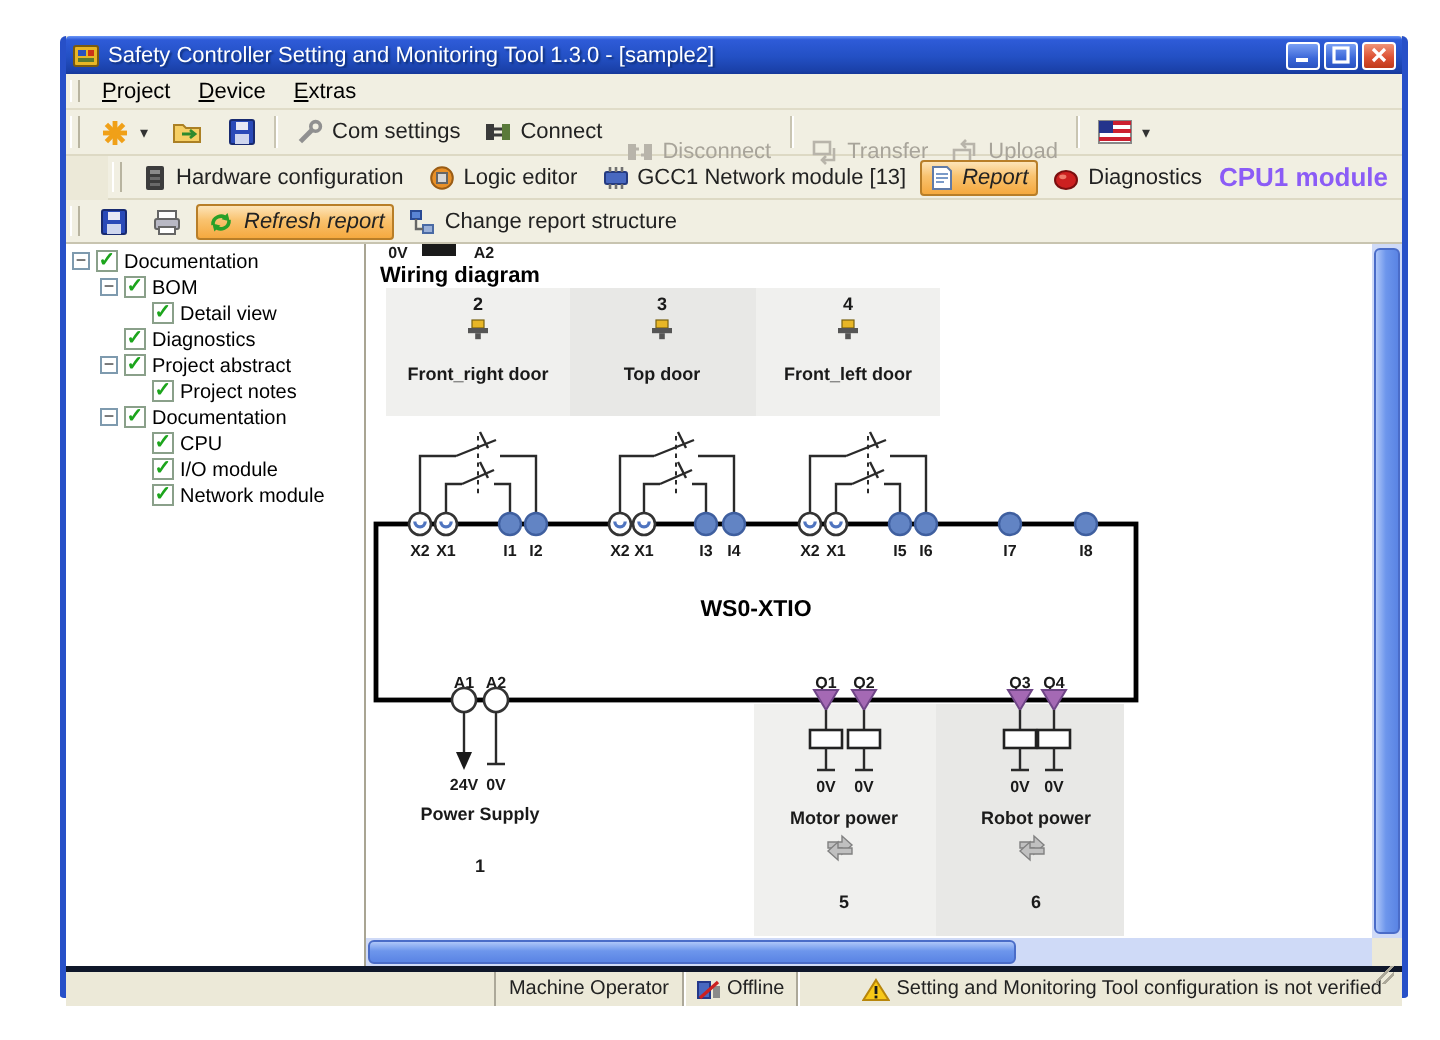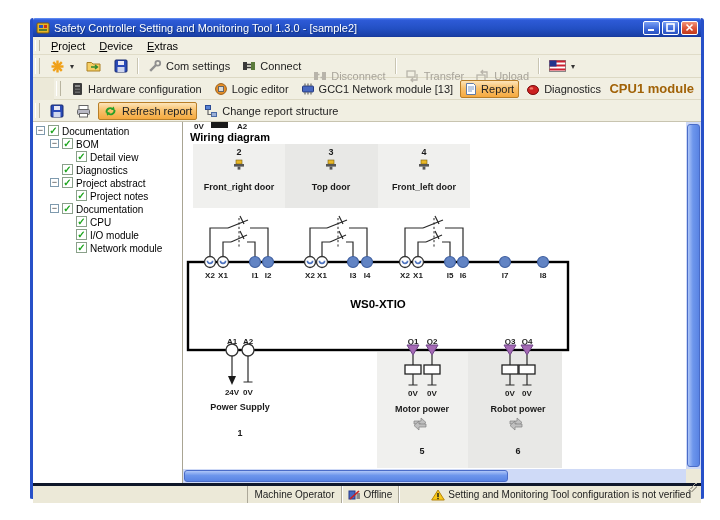--- a/index.html
+++ b/index.html
@@ -19,23 +19,23 @@
   .winbtn.red{background:linear-gradient(180deg,#f09478,#dd5235 55%,#c03a1a);}
   
   .menubar{height:17px;display:flex;align-items:center;background:#f1efe2;border-bottom:1px solid #e0dcc8;font-size:11px;}
   .menu-item{padding:1px 7px;color:#000;}
   .menu-item::first-letter{text-decoration:underline;}
   .grip{width:3px;height:70%;border-left:1px solid #fff;border-right:1px solid #b8b4a0;margin:0 4px 0 2px;}
   .toolbar{display:flex;align-items:center;background:#f1efe2;border-bottom:1px solid #ddd9c4;font-size:11px;color:#222;}
   .tb1{height:22px;} .tb2{height:21px;margin-left:21px;} .tb3{height:21px;border-bottom:1px solid #c8c4b0;}
   .tbtn{display:flex;align-items:center;gap:4px;padding:1px 4px;margin:0 1px;border:1px solid transparent;border-radius:2px;white-space:nowrap;}
   .tbtn.disabled{color:#a8a49a;margin-top:20px;}
-  .tbtn.active{background:linear-gradient(180deg,#fde4b8,#f9c26e 45%,#f5a93f);border:1px solid #b87e28;}
+  .tbtn.active{background:linear-gradient(180deg,#fde4b8,#f9c26e 45%,#f5a93f);border:1px solid #b87e28;font-style:italic;}
   .sep{width:1px;height:16px;background:#c9c5b2;border-right:1px solid #fff;margin:0 3px;}
-  .module-label{margin-left:auto;font-size:13px;font-weight:bold;color:#a16207;padding-right:7px;}
+  .module-label{margin-left:auto;font-size:13px;font-weight:bold;color:#8b5cf6;padding-right:7px;}
   .ico{display:inline-block;line-height:0;}
   .ddarrow{font-size:8px;color:#333;margin-left:1px;}
   
   .main{display:flex;height:361px;background:#ece9d8;}
   .treepanel{width:150px;background:#fff;border-right:1px solid #a9a593;overflow:hidden;font-size:10px;color:#000;padding-top:2px;box-sizing:border-box;}
   .trow{display:flex;align-items:center;height:13px;white-space:nowrap;}
   .ind0{padding-left:3px;} .ind1{padding-left:17px;} .ind2{padding-left:31px;}
   .expander{width:9px;height:9px;border:1px solid #7e9aae;background:#fff;font-size:9px;line-height:7px;text-align:center;margin-right:3px;box-sizing:border-box;color:#333;flex:none;}
   .exp-spacer{width:12px;flex:none;}
   .cbx{width:11px;height:11px;border:1px solid #8aa08a;background:#fff;color:#1ca51c;font-size:10px;font-weight:bold;line-height:9px;text-align:center;margin-right:3px;box-sizing:border-box;flex:none;}

